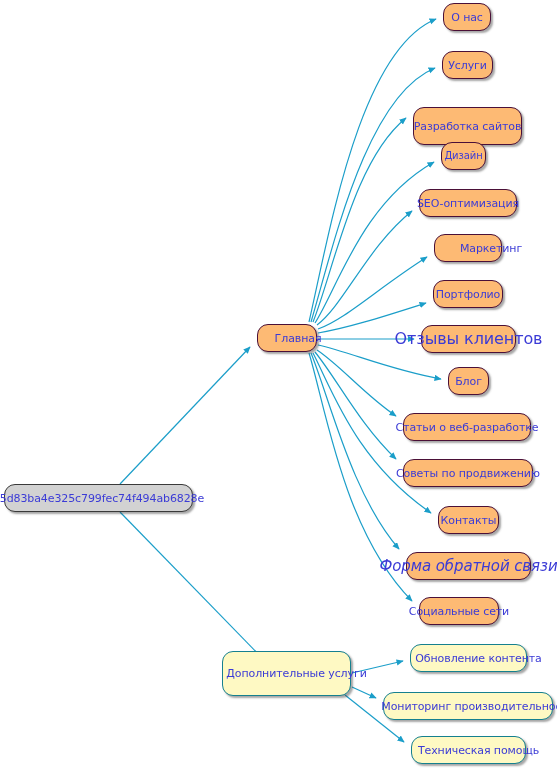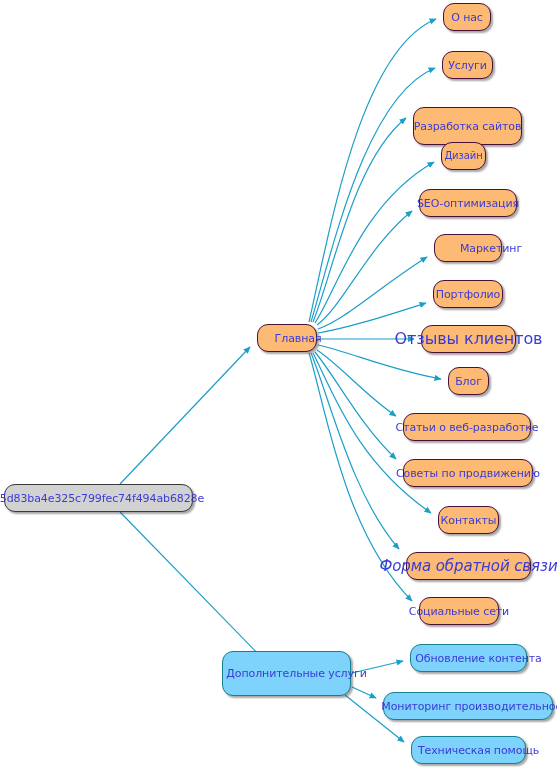--- a/index.html
+++ b/index.html
@@ -39,21 +39,21 @@
   .node-label {
     display: block;
     line-height: 1;
   }
   .node.pink {
     background: #fdba74;
     border-color: #4a1038;
     color: #3b3bd6;
   }
   .node.cyan {
-    background: #7dd3fc;
+    background: #fef9c3;
     border-color: #15808f;
     color: #3b3bd6;
     padding-left: 20px;
   }
   .node.root {
     background: #d2d2d2;
     border-color: #3a3a3a;
     color: #3b3bd6;
   }
 </style>

